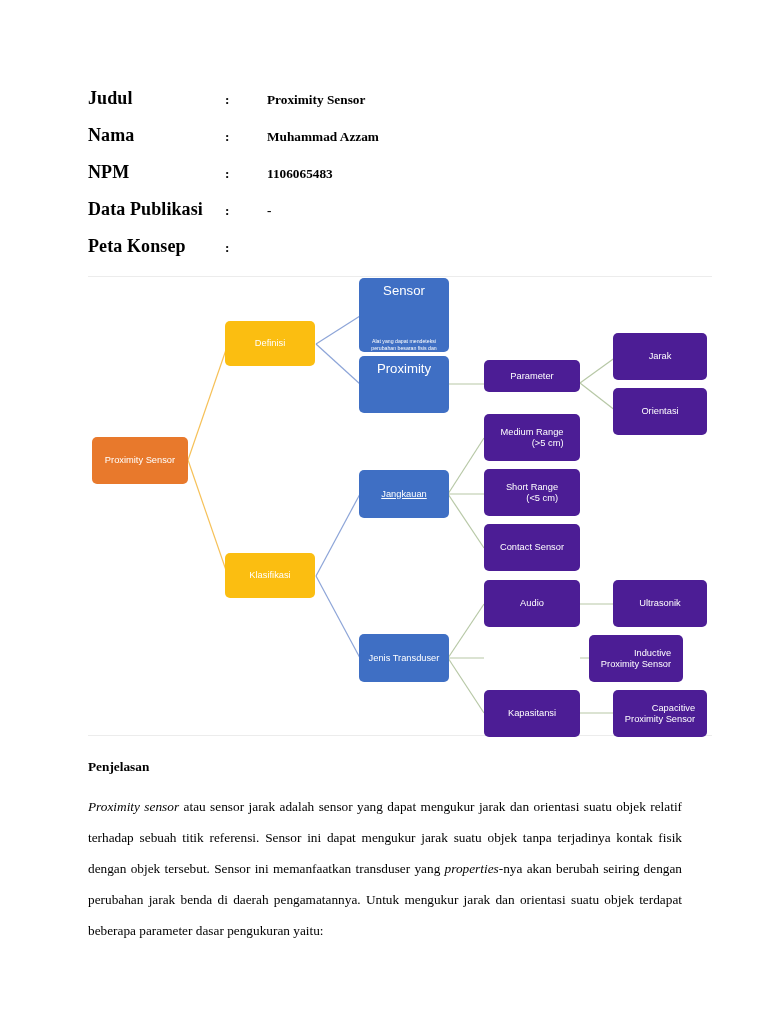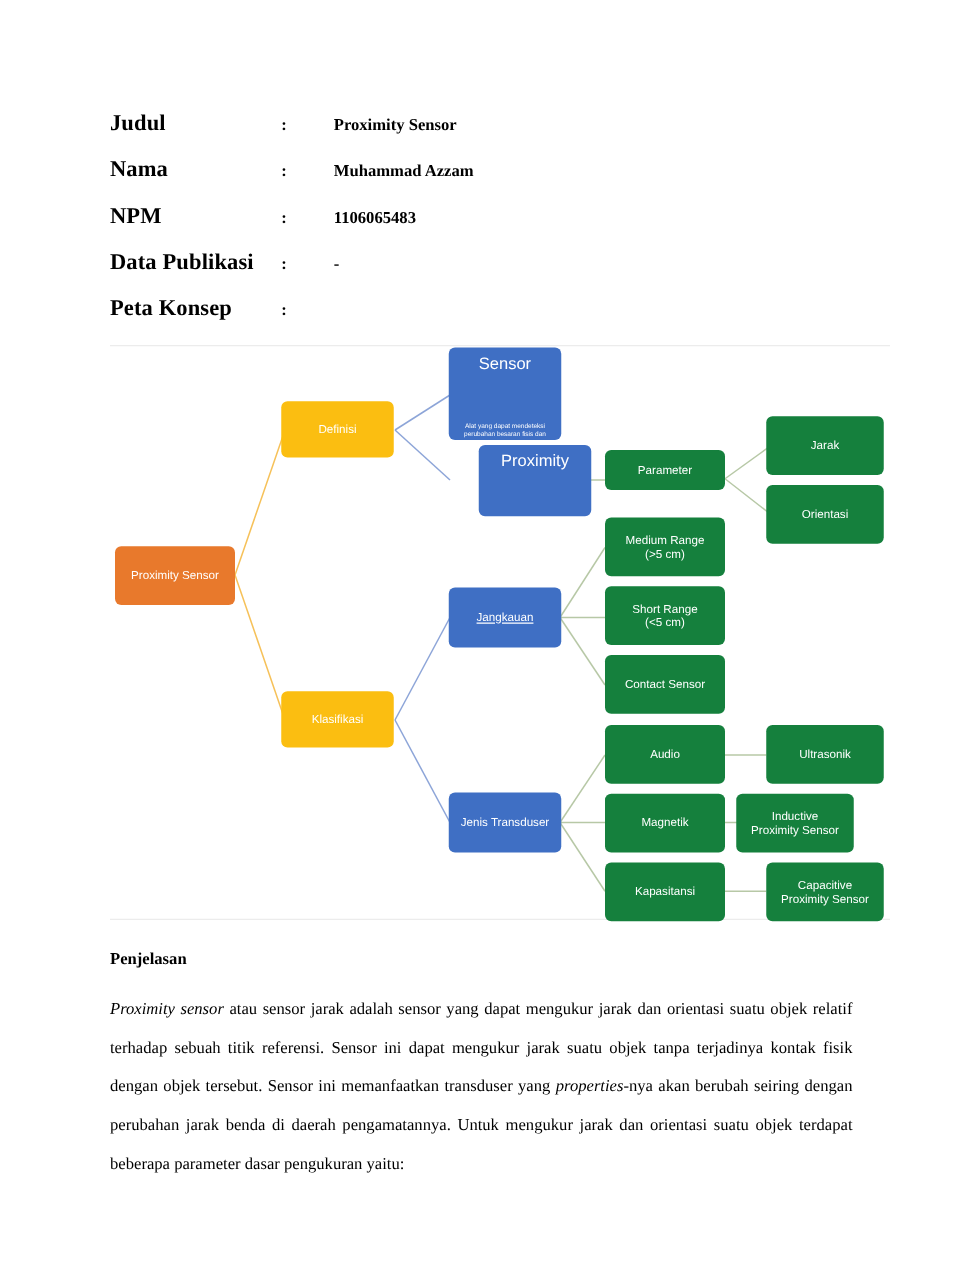--- a/index.html
+++ b/index.html
@@ -87,21 +87,21 @@
     text-align: center;
     color: #ffffff;
     font-family: "Liberation Sans", "DejaVu Sans", sans-serif;
     line-height: 1.18;
     padding: 2px 4px;
   }
   .node .n-title { font-size: 9.3px; }
   .node.root { background: #E8792C; }
   .node.cat  { background: #FBBE11; }
   .node.blue { background: #3F6FC4; gap: 36px; }
-  .node.green{ background: #15803d; }
+  .node.green{ background: #4c1d95; text-align: right; }
 
   .node.defbox {
     justify-content: flex-start;
     padding-top: 5px;
   }
   .node.defbox .n-title {
     font-size: 13.2px;
     margin-bottom: 3px;
   }
   .node.defbox .n-sub {
@@ -204,21 +204,21 @@
       <span class="n-title">Definisi</span>
     </div>
     <div class="node cat" style="left:137px; top:277px; width:90px; height:45px;">
       <span class="n-title">Klasifikasi</span>
     </div>
 
     <div class="node blue defbox" style="left:271px; top:2px; width:90px; height:74px;">
       <span class="n-title">Sensor</span>
       <span class="n-sub">Alat yang dapat mendeteksi perubahan besaran fisis dan mengubahnya menjadi besaran elektrik</span>
     </div>
-    <div class="node blue defbox" style="left:271px; top:80px; width:90px; height:57px;margin-left:24px;">
+    <div class="node blue defbox" style="left:271px; top:80px; width:90px; height:57px;">
       <span class="n-title">Proximity</span>
       <span class="n-sub">Kedekatan suatu objek terhadap objek lain</span>
     </div>
 
     <div class="node blue" style="left:271px; top:194px; width:90px; height:48px;text-decoration:underline;">
       <span class="n-title">Jangkauan</span>
     </div>
     <div class="node blue" style="left:271px; top:358px; width:90px; height:48px;">
       <span class="n-title">Jenis Transduser</span>
     </div>
@@ -233,23 +233,20 @@
     <div class="node green" style="left:396px; top:193px; width:96px; height:47px;">
       <span class="n-title" style="white-space:pre-line;">Short Range
 (&lt;5 cm)</span>
     </div>
     <div class="node green" style="left:396px; top:304px; width:96px; height:47px;">
       <span class="n-title">Audio</span>
     </div>
     <div class="node green" style="left:396px; top:248px; width:96px; height:47px;">
       <span class="n-title">Contact Sensor</span>
     </div>
-    <div class="node green" style="left:396px; top:359px; width:96px; height:47px;">
-      <span class="n-title">Magnetik</span>
-    </div>
     <div class="node green" style="left:396px; top:414px; width:96px; height:47px;">
       <span class="n-title">Kapasitansi</span>
     </div>
 
     <div class="node green" style="left:525px; top:57px; width:94px; height:47px;">
       <span class="n-title">Jarak</span>
     </div>
     <div class="node green" style="left:525px; top:112px; width:94px; height:47px;">
       <span class="n-title">Orientasi</span>
     </div>

